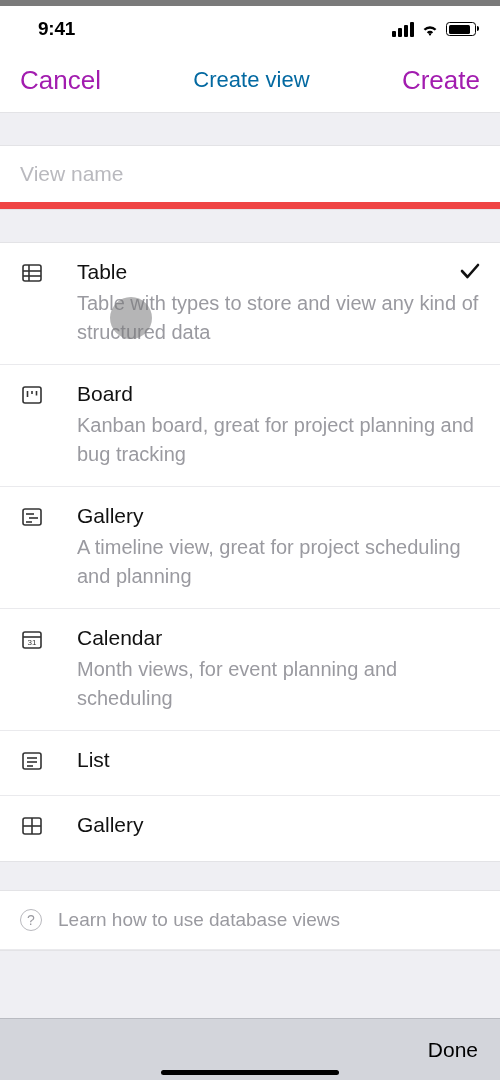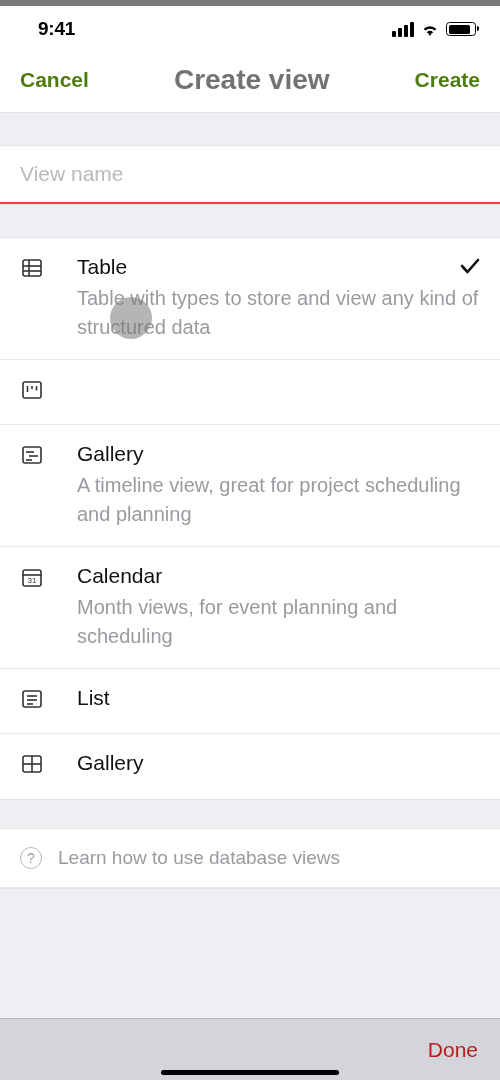--- a/index.html
+++ b/index.html
@@ -12,44 +12,44 @@
     .status-right{display:flex;gap:6px;align-items:center}
     .bars{display:flex;align-items:flex-end;gap:2px}
     .bars span{width:4px;background:#000;border-radius:1px}
     .bars span:nth-child(1){height:6px}.bars span:nth-child(2){height:9px}.bars span:nth-child(3){height:12px}.bars span:nth-child(4){height:15px}
     .wifi{width:20px;height:15px}
     .battery{width:30px;height:14px;border:1.6px solid #000;border-radius:3.5px;position:relative}
     .battery::after{content:'';position:absolute;right:-4px;top:3px;width:2.5px;height:5px;background:#000;border-radius:0 2px 2px 0}
     .battery-fill{position:absolute;left:1.5px;top:1.5px;bottom:1.5px;width:21px;background:#000;border-radius:1.5px}
     
     .nav{display:flex;justify-content:space-between;align-items:center;height:64px;padding:0 20px;background:#fff}
-    .nav-btn{color:#4d7c0f;font-size:21px;font-weight:700;background:none;border:none}
-    .nav-title{font-size:28px;font-weight:700;color:#737373}
+    .nav-btn{color:#a21caf;font-size:26px;font-weight:400;background:none;border:none}
+    .nav-title{font-size:22px;font-weight:400;color:#0369a1}
     
     .gap{height:34px;background:#efeff3;border-top:1px solid #e3e3e6;border-bottom:1px solid #e3e3e6}
     .gap-sm{height:30px;background:#efeff3;border-top:1px solid #e3e3e6;border-bottom:1px solid #e3e3e6}
     
-    .input-row{background:#fff;padding:16px 20px;border-bottom:2px solid #ef4444}
+    .input-row{background:#fff;padding:16px 20px;border-bottom:7px solid #ef4444}
     .input-row input{width:100%;border:none;font-size:21px;outline:none;background:transparent}
     .input-row input::placeholder{color:#b9b9be}
     
     .options{background:#fff}
     .opt{display:flex;gap:31px;padding:16px 20px 18px 20px;border-bottom:1px solid #eaeaed;position:relative}
     .opt:last-child{border-bottom:none}
     .opt-ic{width:26px;flex:0 0 26px;margin-top:2px}
     .opt-body{flex:1;min-width:0}
     .opt-title{font-size:21px;font-weight:400;color:#111;line-height:1.25;margin-bottom:4px}
     .opt-desc{font-size:20px;line-height:1.42;color:#9a9aa0;max-width:410px}
     .opt-check{position:absolute;right:18px;top:16px;color:#111}
     
     .learn-row{background:#fff;display:flex;align-items:center;gap:16px;padding:18px 20px;color:#9a9aa0;font-size:19px;border-bottom:1px solid #eaeaed}
     .qmark{width:22px;height:22px;border:1.7px solid #b9b9be;border-radius:50%;display:flex;align-items:center;justify-content:center;font-size:14px;color:#9a9aa0;flex:0 0 22px}
     
     .kbacc{position:absolute;left:0;right:0;bottom:0;background:#d3d5db;border-top:1px solid #b9bbc1;height:62px;display:flex;justify-content:flex-end;align-items:center;padding-right:22px}
-    .done{color:#b91c1c;font-size:21px;font-weight:500;background:none;border:none}
+    .done{color:#000000;font-size:21px;font-weight:500;background:none;border:none}
     
     .home-ind{position:absolute;bottom:5px;left:50%;transform:translateX(-50%);width:178px;height:5px;background:#000;border-radius:3px}
     
     .touchdot{position:absolute;width:42px;height:42px;border-radius:50%;background:rgba(120,120,122,.55);left:110px;top:297px;pointer-events:none}
     
     .icn{width:24px;height:24px;stroke:#333;stroke-width:1.6;fill:none}
   </style>
 </head>
 <body>
 
@@ -112,20 +112,24 @@
 
     <div class="opt">
       <div class="opt-ic">
         <svg class="icn" viewBox="0 0 24 24">
             <rect x="3" y="4" width="18" height="16" rx="2"></rect>
             <line x1="7.5" y1="8" x2="7.5" y2="14"></line>
             <line x1="12" y1="8" x2="12" y2="11"></line>
             <line x1="16.5" y1="8" x2="16.5" y2="12.5"></line>
           </svg>
       </div>
+      <div class="opt-body">
+        <div class="opt-title">Board</div>
+        <div class="opt-desc">Kanban board, great for project planning and bug tracking</div>
+      </div>
     </div>
 
     <div class="opt">
       <div class="opt-ic">
         <svg class="icn" viewBox="0 0 24 24">
             <rect x="3" y="4" width="18" height="16" rx="2"></rect>
             <line x1="6" y1="9" x2="14" y2="9"></line>
             <line x1="9" y1="13" x2="18" y2="13"></line>
             <line x1="6" y1="17" x2="12" y2="17"></line>
           </svg>

